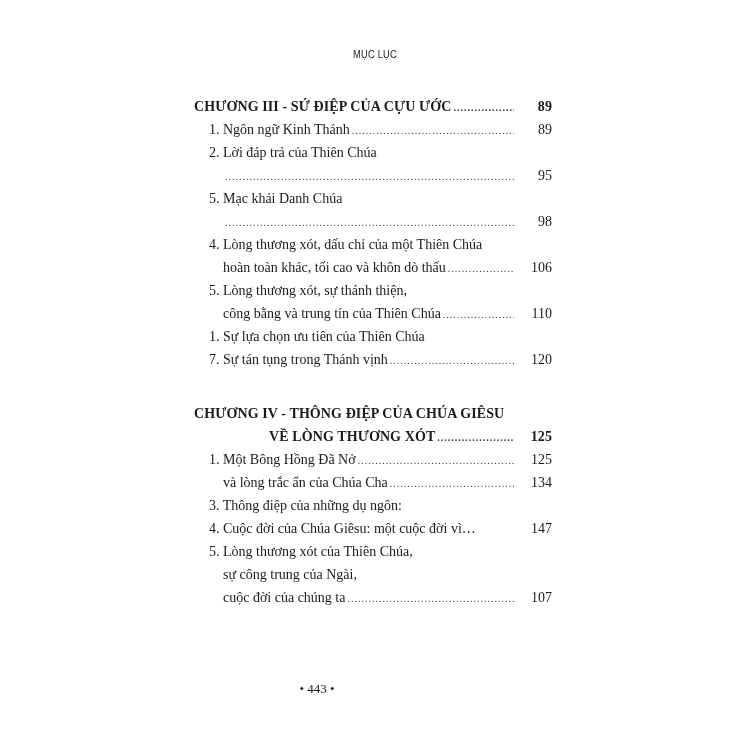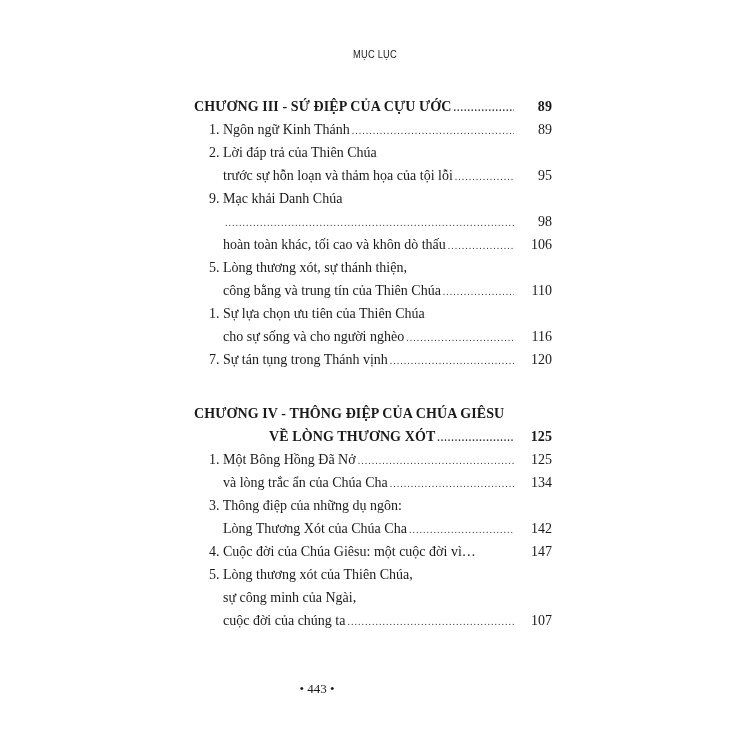--- a/index.html
+++ b/index.html
@@ -98,55 +98,52 @@
   <div class="row lvl1">
     <span class="text">1. Ngôn ngữ Kinh Thánh</span>
     <span class="leader"></span>
     <span class="num">89</span>
   </div>
 
   <div class="row lvl1">
     <span class="text">2. Lời đáp trả của Thiên Chúa</span>
   </div>
   <div class="row lvl2">
-    <span class="text">trước sự hỗn loạn và thảm họa của tội lỗi</span>
     <span class="leader"></span>
     <span class="num">95</span>
   </div>
 
   <div class="row lvl1">
-    <span class="text">9. Mạc khải Danh Chúa</span>
+    <span class="text">5. Mạc khải Danh Chúa</span>
   </div>
   <div class="row lvl2">
     <span class="leader"></span>
     <span class="num">98</span>
   </div>
 
+  <div class="row lvl1">
+    <span class="text">4. Lòng thương xót, dấu chỉ của một Thiên Chúa</span>
+  </div>
   <div class="row lvl2">
     <span class="text">hoàn toàn khác, tối cao và khôn dò thấu</span>
     <span class="leader"></span>
     <span class="num">106</span>
   </div>
 
   <div class="row lvl1">
     <span class="text">5. Lòng thương xót, sự thánh thiện,</span>
   </div>
   <div class="row lvl2">
     <span class="text">công bằng và trung tín của Thiên Chúa</span>
     <span class="leader"></span>
     <span class="num">110</span>
   </div>
 
   <div class="row lvl1">
     <span class="text">1. Sự lựa chọn ưu tiên của Thiên Chúa</span>
-  </div>
-  <div class="row lvl2">
-    <span class="text">cho sự sống và cho người nghèo</span>
-    <span class="leader"></span>
-    <span class="num">116</span>
   </div>
 
   <div class="row lvl1">
     <span class="text">7. Sự tán tụng trong Thánh vịnh</span>
     <span class="leader"></span>
     <span class="num">120</span>
   </div>
 
   <div class="gap"></div>
 
@@ -167,37 +164,32 @@
 
   <div class="row lvl2">
     <span class="text">và lòng trắc ẩn của Chúa Cha</span>
     <span class="leader"></span>
     <span class="num">134</span>
   </div>
 
   <div class="row lvl1">
     <span class="text">3. Thông điệp của những dụ ngôn:</span>
   </div>
-  <div class="row lvl2">
-    <span class="text">Lòng Thương Xót của Chúa Cha</span>
-    <span class="leader"></span>
-    <span class="num">142</span>
-  </div>
 
   <div class="row lvl1">
     <span class="text">4. Cuộc đời của Chúa Giêsu: một cuộc đời vì…</span>
     <span class="leader" style="visibility:hidden"></span>
     <span class="num">147</span>
   </div>
 
   <div class="row lvl1">
     <span class="text">5. Lòng thương xót của Thiên Chúa,</span>
   </div>
   <div class="row lvl2">
-    <span class="text">sự công minh của Ngài,</span>
+    <span class="text">sự công trung của Ngài,</span>
   </div>
   <div class="row lvl2">
     <span class="text">cuộc đời của chúng ta</span>
     <span class="leader"></span>
     <span class="num">107</span>
   </div>
 
 </div>
 
 <div class="page-number">• 443 •</div>

